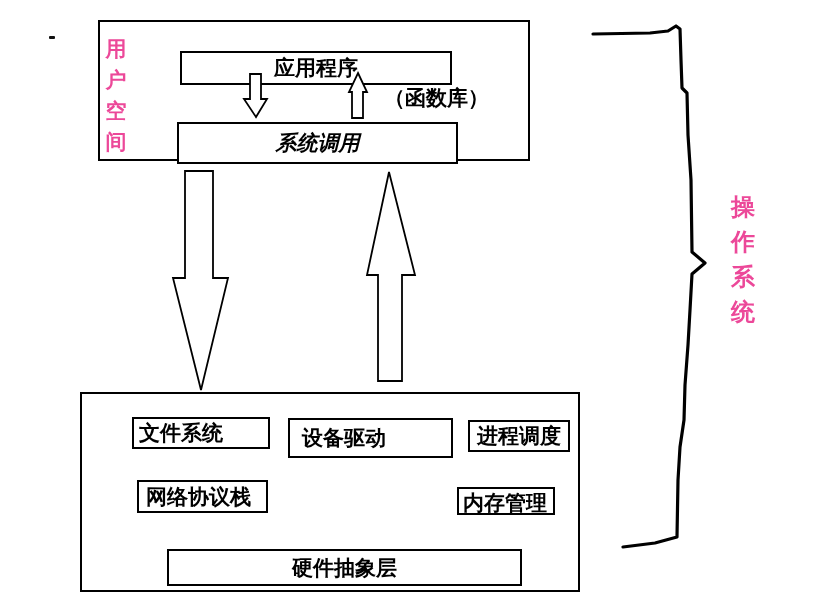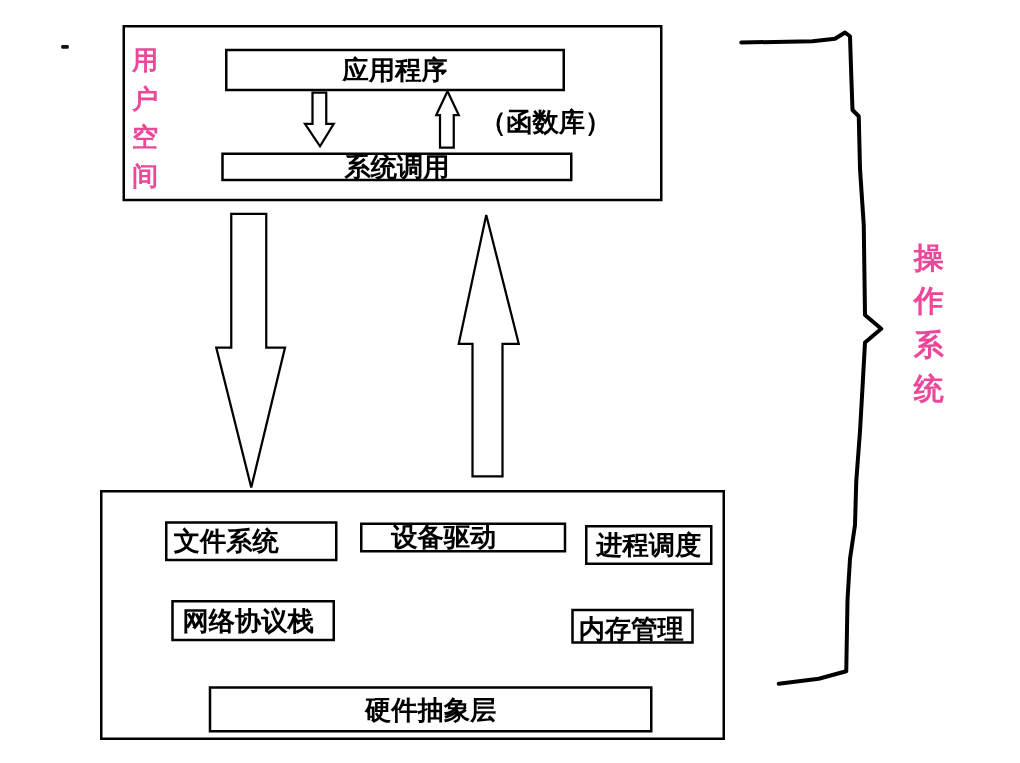--- a/index.html
+++ b/index.html
@@ -36,37 +36,37 @@
 </head>
 <body>
 
 <div id="canvas">
 
   <div class="abs" id="stray"></div>
 
   <div class="abs box" style="left:98px;top:20px;width:432px;height:141px;"></div>
   <div class="vlabel" id="user-label">用户空间</div>
 
-  <div class="abs box lbl" style="left:180px;top:39px;width:272px;height:34px;">
+  <div class="abs box lbl" style="left:180px;top:51px;width:272px;height:34px;">
     <span>应用程序</span>
   </div>
 
-  <div class="abs box lbl" style="left:177px;top:122px;width:281px;height:23px;">
+  <div class="abs box lbl" style="left:177px;top:122px;width:281px;height:42px;font-style:italic;">
     <span>系统调用</span>
   </div>
 
   <div class="abs" style="left:384px;top:84px;font-size:21px;font-weight:bold;white-space:nowrap;">（函数库）</div>
 
   <div class="abs box" style="left:80px;top:392px;width:500px;height:200px;"></div>
 
   <div class="abs box lbl left" style="left:132px;top:417px;width:138px;height:32px;padding-left:5px;">
     <span>文件系统</span>
   </div>
 
-  <div class="abs box lbl left" style="left:288px;top:418px;width:165px;height:24px;padding-left:23px;">
+  <div class="abs box lbl left" style="left:288px;top:418px;width:165px;height:40px;padding-left:12px;">
     <span>设备驱动</span>
   </div>
 
   <div class="abs box lbl" style="left:468px;top:420px;width:102px;height:32px;">
     <span>进程调度</span>
   </div>
 
   <div class="abs box lbl left" style="left:137px;top:480px;width:131px;height:33px;padding-left:7px;">
     <span>网络协议栈</span>
   </div>

